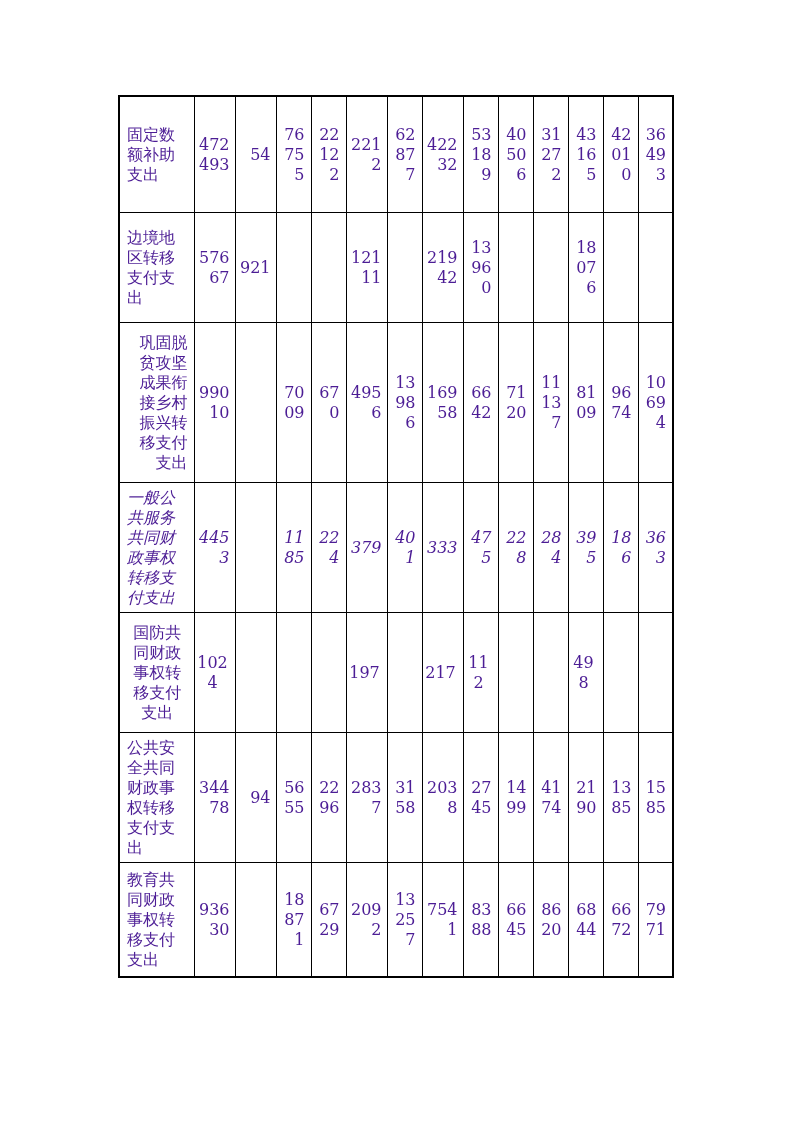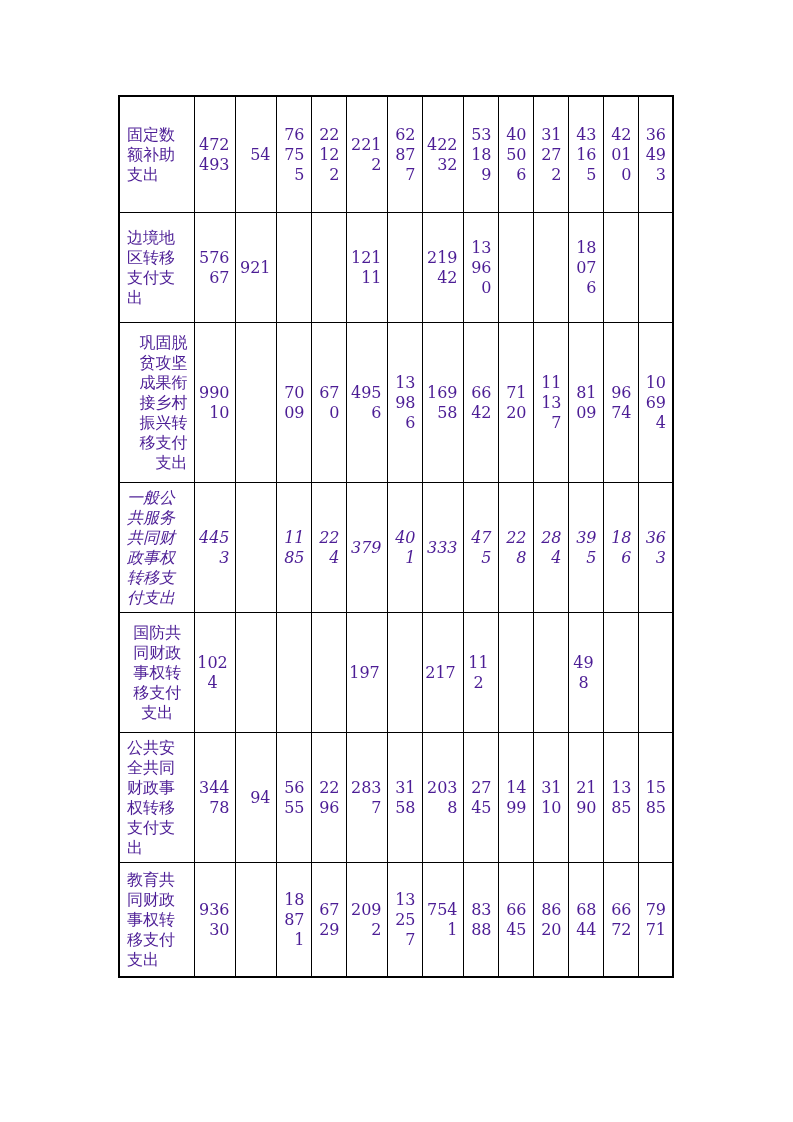--- a/index.html
+++ b/index.html
@@ -159,21 +159,21 @@
           <td class="lbl">公共安全共同财政事权转移支付支出</td>
           <td class="n3">34478</td>
           <td class="n3">94</td>
           <td class="n2">5655</td>
           <td class="n2">2296</td>
           <td class="n3">2837</td>
           <td class="n2">3158</td>
           <td class="n3">2038</td>
           <td class="n2">2745</td>
           <td class="n2">1499</td>
-          <td class="n2">3110</td>
+          <td class="n2">4174</td>
           <td class="n2">2190</td>
           <td class="n2">1385</td>
           <td class="n2">1585</td>
         </tr>
         <tr class="r6">
           <td class="lbl">教育共同财政事权转移支付支出</td>
           <td class="n3">93630</td>
           <td class="n3"></td>
           <td class="n2">18871</td>
           <td class="n2">6729</td>

